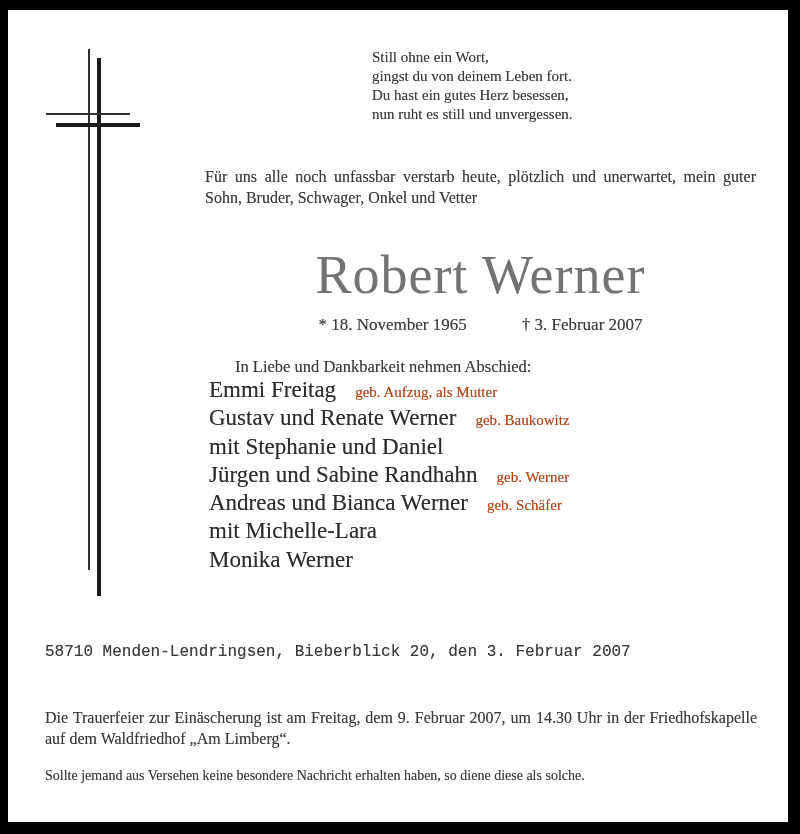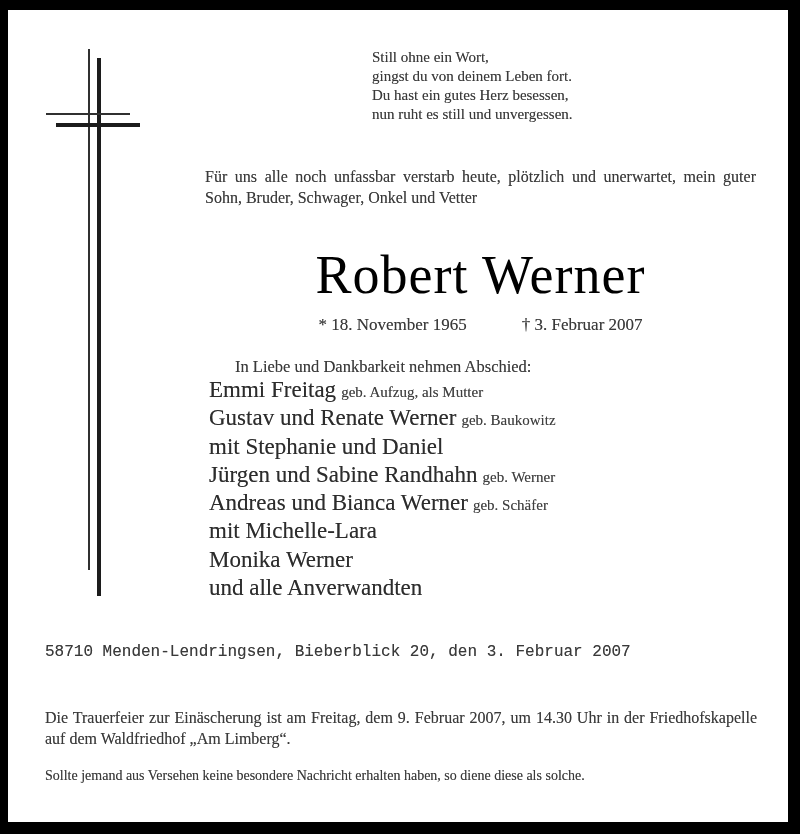--- a/index.html
+++ b/index.html
@@ -41,21 +41,21 @@
     font-size: 16px; line-height: 21px;
     text-align: justify;
   }
 
   .deceased-name {
     left: 197px; top: 234px;
     width: 551px;
     text-align: center;
     font-size: 54px; line-height: 62px;
     letter-spacing: 1px;
-    color: #000000;
+    color: #737373;
     white-space: nowrap;
   }
 
   .dates {
     left: 197px; top: 304px;
     width: 551px;
     display: flex;
     position: absolute;
     justify-content: center;
     gap: 55px;
@@ -81,22 +81,22 @@
     white-space: nowrap;
   }
   .mourners .main {
     position: static;
     font-size: 23px;
     color: #2c2c2c;
   }
   .mourners .suffix {
     position: static;
     font-size: 15px;
-    margin-left: 5px;
-    color: #404040;
+    margin-left: 19px;
+    color: #c2410c;
   }
 
   .address {
     left: 37px; top: 632px;
     font-size: 16px; line-height: 21px;
     white-space: nowrap;
     font-family: Liberation Mono, monospace;
   }
 
   .funeral {
@@ -157,23 +157,20 @@
     </div>
     <div class="entry">
       <span class="main">Andreas und Bianca Werner</span><span class="suffix">geb. Schäfer</span>
     </div>
     <div class="entry">
       <span class="main">mit Michelle-Lara</span>
     </div>
     <div class="entry">
       <span class="main">Monika Werner</span>
     </div>
-    <div class="entry">
-      <span class="main">und alle Anverwandten</span>
-    </div>
   </div>
 
   <div class="address txt">58710 Menden-Lendringsen, Bieberblick 20, den 3. Februar 2007</div>
 
   <div class="funeral txt">Die Trauerfeier zur Einäscherung ist am Freitag, dem 9. Februar 2007, um 14.30 Uhr in der Friedhofskapelle auf dem Waldfriedhof „Am Limberg“.</div>
 
   <div class="note txt">Sollte jemand aus Versehen keine besondere Nachricht erhalten haben, so diene diese als solche.</div>
 
 </div>
 

